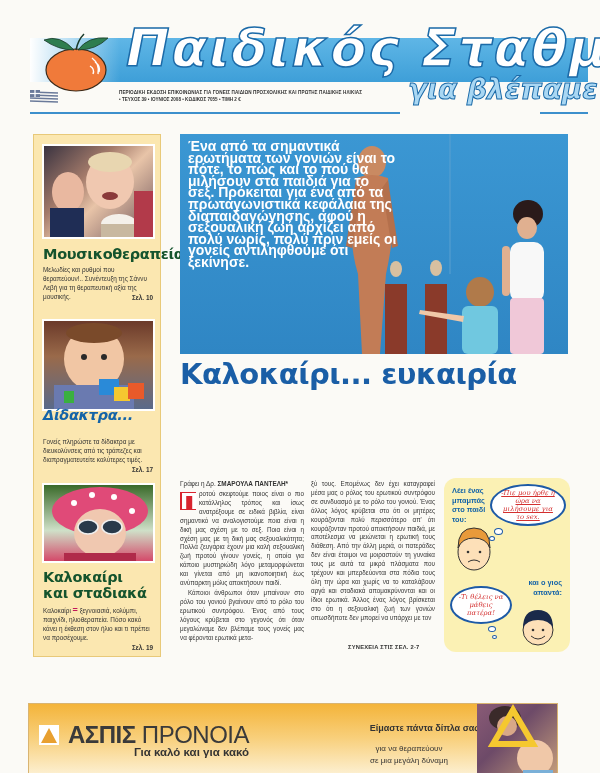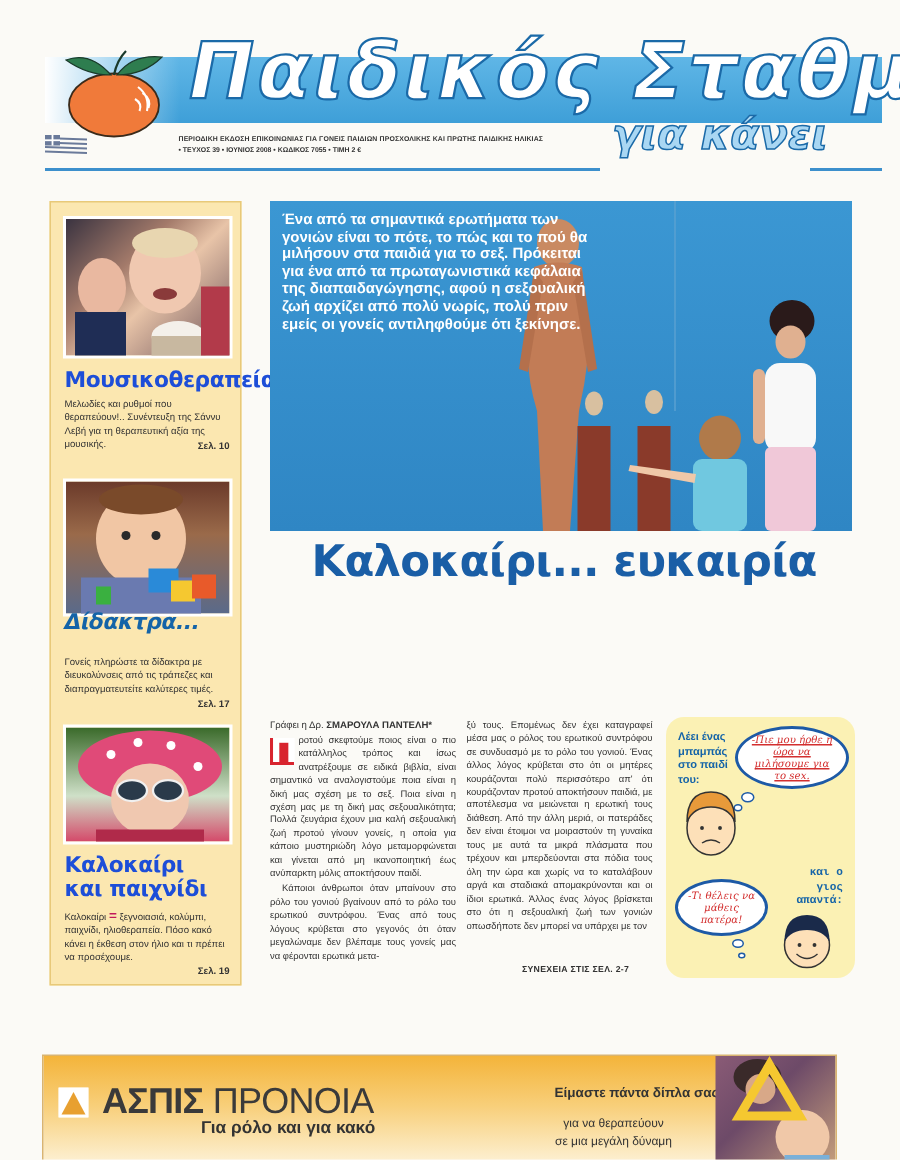--- a/index.html
+++ b/index.html
@@ -24,36 +24,36 @@
   .issue-line { position: absolute; left: 119px; top: 97px; font-size: 4.6px; font-weight: bold;
     color: #333; white-space: nowrap; }
   .flag { position: absolute; left: 30px; top: 90px; width: 28px; height: 14px; }
   .rule-line { position: absolute; top: 112px; height: 1.5px; background: #3c8fcc; }
 
   
   .sidebar { position: absolute; left: 33px; top: 134px; width: 128px; height: 523px;
     background: #fbe7b0; border: 1px solid #e8c979; }
   .side-card { position: absolute; left: 0; width: 128px; }
   .side-photo { position: absolute; left: 8px; width: 113px; border: 2px solid #fff; overflow: hidden; }
-  .side-title { position: absolute; left: 9px; font-weight: bold; color: #1d4ed8; font-size: 14.5px;
+  .side-title { position: absolute; left: 9px; font-weight: bold; color: #14532d; font-size: 14.5px;
     line-height: 16px; font-family: "DejaVu Sans", sans-serif; letter-spacing: -0.3px; }
   .side-title.blue { color: #1464a8; }
   .side-body { position: absolute; left: 9px; width: 112px; font-size: 6.4px; line-height: 9px; color: #333; }
   .side-page { position: absolute; right: 9px; font-size: 6.4px; font-weight: bold; color: #333; }
   .eq-sign { color: #c2185b; font-weight: bold; font-size: 9px; }
 
   
   .hero { position: absolute; left: 180px; top: 134px; width: 388px; height: 220px;
     background: linear-gradient(180deg,#3b97d3 0%,#2f86c4 100%); overflow: hidden; }
-  .hero-text { position: absolute; left: 8px; top: 7px; width: 210px; font-size: 10px;
+  .hero-text { position: absolute; left: 8px; top: 7px; width: 210px; font-size: 14px;
     line-height: 11.6px; color: #ffffff; font-weight: bold; }
   .hero-text p { margin: 0; }
 
   
-  .headline { position: absolute; left: 180px; top: 358px; width: 392px; text-align: center;
+  .headline { position: absolute; left: 180px; top: 358px; width: 392px; 
     font-family: "DejaVu Sans", sans-serif; font-weight: bold; font-size: 29px; line-height: 33px;
     color: #1a5ea6; letter-spacing: -0.5px; }
   .headline span { display: block; }
 
   
   .byline { position: absolute; left: 180px; top: 480px; font-size: 6.4px; color: #333; }
   .byline b { font-weight: bold; }
   .col { position: absolute; top: 490px; width: 124px; font-size: 6.3px; line-height: 8.9px;
     color: #333; text-align: justify; }
   .col p { margin: 0; }
@@ -114,21 +114,21 @@
         <line x1="0" y1="5" x2="28" y2="6"></line>
       <line x1="0" y1="8" x2="28" y2="9"></line>
         <line x1="0" y1="11" x2="28" y2="12"></line>
     </g>
     <rect x="0" y="0" width="10" height="7" fill="#6a7a9a"></rect>
     <line x1="5" y1="0" x2="5" y2="7" stroke="#fff" stroke-width="1.2"></line>
     <line x1="0" y1="3.5" x2="10" y2="3.5" stroke="#fff" stroke-width="1.2"></line>
   </svg>
 
   <div class="title-main">Παιδικός Σταθμός</div>
-  <div class="title-sub">για κάνει</div>
+  <div class="title-sub">για βλέπαμε</div>
   <div class="tagline">ΠΕΡΙΟΔΙΚΗ ΕΚΔΟΣΗ ΕΠΙΚΟΙΝΩΝΙΑΣ ΓΙΑ ΓΟΝΕΙΣ ΠΑΙΔΙΩΝ ΠΡΟΣΧΟΛΙΚΗΣ ΚΑΙ ΠΡΩΤΗΣ ΠΑΙΔΙΚΗΣ ΗΛΙΚΙΑΣ</div>
   <div class="issue-line">• ΤΕΥΧΟΣ 39 • ΙΟΥΝΙΟΣ 2008 • ΚΩΔΙΚΟΣ 7055 • ΤΙΜΗ 2 €</div>
   <div class="rule-line" style="left:30px;width:370px;"></div>
   <div class="rule-line" style="left:540px;width:48px;"></div>
 </div>
 
 <div class="sidebar">
 
   <div class="side-card" style="top:0;height:170px;">
     <div class="side-photo" style="top:9px;height:95px;background:linear-gradient(135deg,#3a3340 0%,#a37a6a 35%,#e8c4a8 55%,#6a5058 100%);">
@@ -176,21 +176,21 @@
         <circle cx="88" cy="26" r="3" fill="#fff"></circle>
           <circle cx="48" cy="10" r="3" fill="#fff"></circle>
         <ellipse cx="56" cy="48" rx="26" ry="24" fill="#f0c8b0"></ellipse>
         <ellipse cx="44" cy="42" rx="10" ry="7" fill="#2a3a4a" stroke="#f0f0f0" stroke-width="1.5"></ellipse>
         <ellipse cx="68" cy="42" rx="10" ry="7" fill="#2a3a4a" stroke="#f0f0f0" stroke-width="1.5"></ellipse>
         <rect x="20" y="68" width="72" height="12" fill="#b02a4a"></rect>
       </svg>
     </div>
     <div class="side-title" style="top:90px;">
       <span>Καλοκαίρι</span><br>
-      <span>και παιχνίδι</span>
+      <span>και σταδιακά</span>
     </div>
     <div class="side-body" style="top:127px;"><span>Καλοκαίρι</span> <span class="eq-sign">=</span><span> ξεγνοιασιά, κολύμπι, παιχνίδι, ηλιοθεραπεία. Πόσο κακό κάνει η έκθεση στον ήλιο και τι πρέπει να προσέχουμε.</span></div>
     <div class="side-page" style="top:165px;">Σελ. 19</div>
   </div>
 </div>
 
 <div class="hero">
   <svg style="position:absolute;left:0;top:0;" width="388" height="220" viewBox="0 0 388 220">
 
     <ellipse cx="192" cy="28" rx="14" ry="16" fill="#c98a62"></ellipse>
@@ -246,21 +246,21 @@
   <div class="bubble-dot" style="left:45px;top:58px;width:6px;height:5px;"></div>
 
   <svg style="position:absolute;left:10px;top:48px;" width="40" height="46" viewBox="0 0 40 46">
     <ellipse cx="20" cy="26" rx="16" ry="18" fill="#fde0b8" stroke="#333" stroke-width="1"></ellipse>
     <path d="M4 22 q0 -20 16 -20 q16 0 16 20 q-4 -10 -16 -10 q-12 0 -16 10 z" fill="#e89a3a" stroke="#333" stroke-width="1"></path>
     <circle cx="14" cy="26" r="1.3" fill="#333"></circle>
       <circle cx="26" cy="26" r="1.3" fill="#333"></circle>
     <path d="M14 36 q6 -4 12 0" stroke="#333" stroke-width="1" fill="none"></path>
   </svg>
 
-  <div class="cartoon-a" style="width:36px;font-family:Liberation Mono, monospace;">και ο γιος απαντά:</div>
+  <div class="cartoon-a" style="width:36px;">και ο γιος απαντά:</div>
 
   <div class="bubble" style="left:6px;top:108px;width:62px;height:38px;">
     <span style="width:46px;">-Τι θέλεις να μάθεις πατέρα!</span>
   </div>
   <div class="bubble-dot" style="left:44px;top:148px;width:8px;height:6px;"></div>
   <div class="bubble-dot" style="left:48px;top:157px;width:5px;height:4px;"></div>
 
   <svg style="position:absolute;left:74px;top:130px;" width="40" height="40" viewBox="0 0 40 40">
     <ellipse cx="20" cy="22" rx="15" ry="15" fill="#fde0b8" stroke="#333" stroke-width="1"></ellipse>
     <path d="M5 20 q0 -18 15 -18 q15 0 15 18 q-4 -8 -15 -8 q-11 0 -15 8 z" fill="#1a2a4a"></path>
@@ -269,21 +269,21 @@
     <path d="M13 28 q7 6 14 0" stroke="#333" stroke-width="1" fill="none"></path>
   </svg>
 </div>
 
 <div class="ad">
   <svg class="ad-logo" viewBox="0 0 20 20">
     <rect x="0" y="0" width="20" height="20" fill="#ffffff"></rect>
     <polygon points="10,3 18,18 2,18" fill="#e8a030"></polygon>
   </svg>
   <div class="ad-brand"><b>ΑΣΠΙΣ</b><span> ΠΡΟΝΟΙΑ</span></div>
-  <div class="ad-slogan">Για ρόλο και για κακό</div>
+  <div class="ad-slogan">Για καλό και για κακό</div>
   <div class="ad-right1">Είμαστε πάντα δίπλα σας</div>
   <div class="ad-right2">
     <span>για να θεραπεύουν</span><br>
     <span>σε μια μεγάλη δύναμη</span>
   </div>
   <div class="ad-photo">
     <svg width="80" height="76" viewBox="0 0 80 76">
       <ellipse cx="28" cy="14" rx="16" ry="12" fill="#3a2a2a"></ellipse>
       <ellipse cx="30" cy="22" rx="10" ry="10" fill="#d8a888"></ellipse>
       <ellipse cx="58" cy="54" rx="18" ry="18" fill="#f0c8a8"></ellipse>

